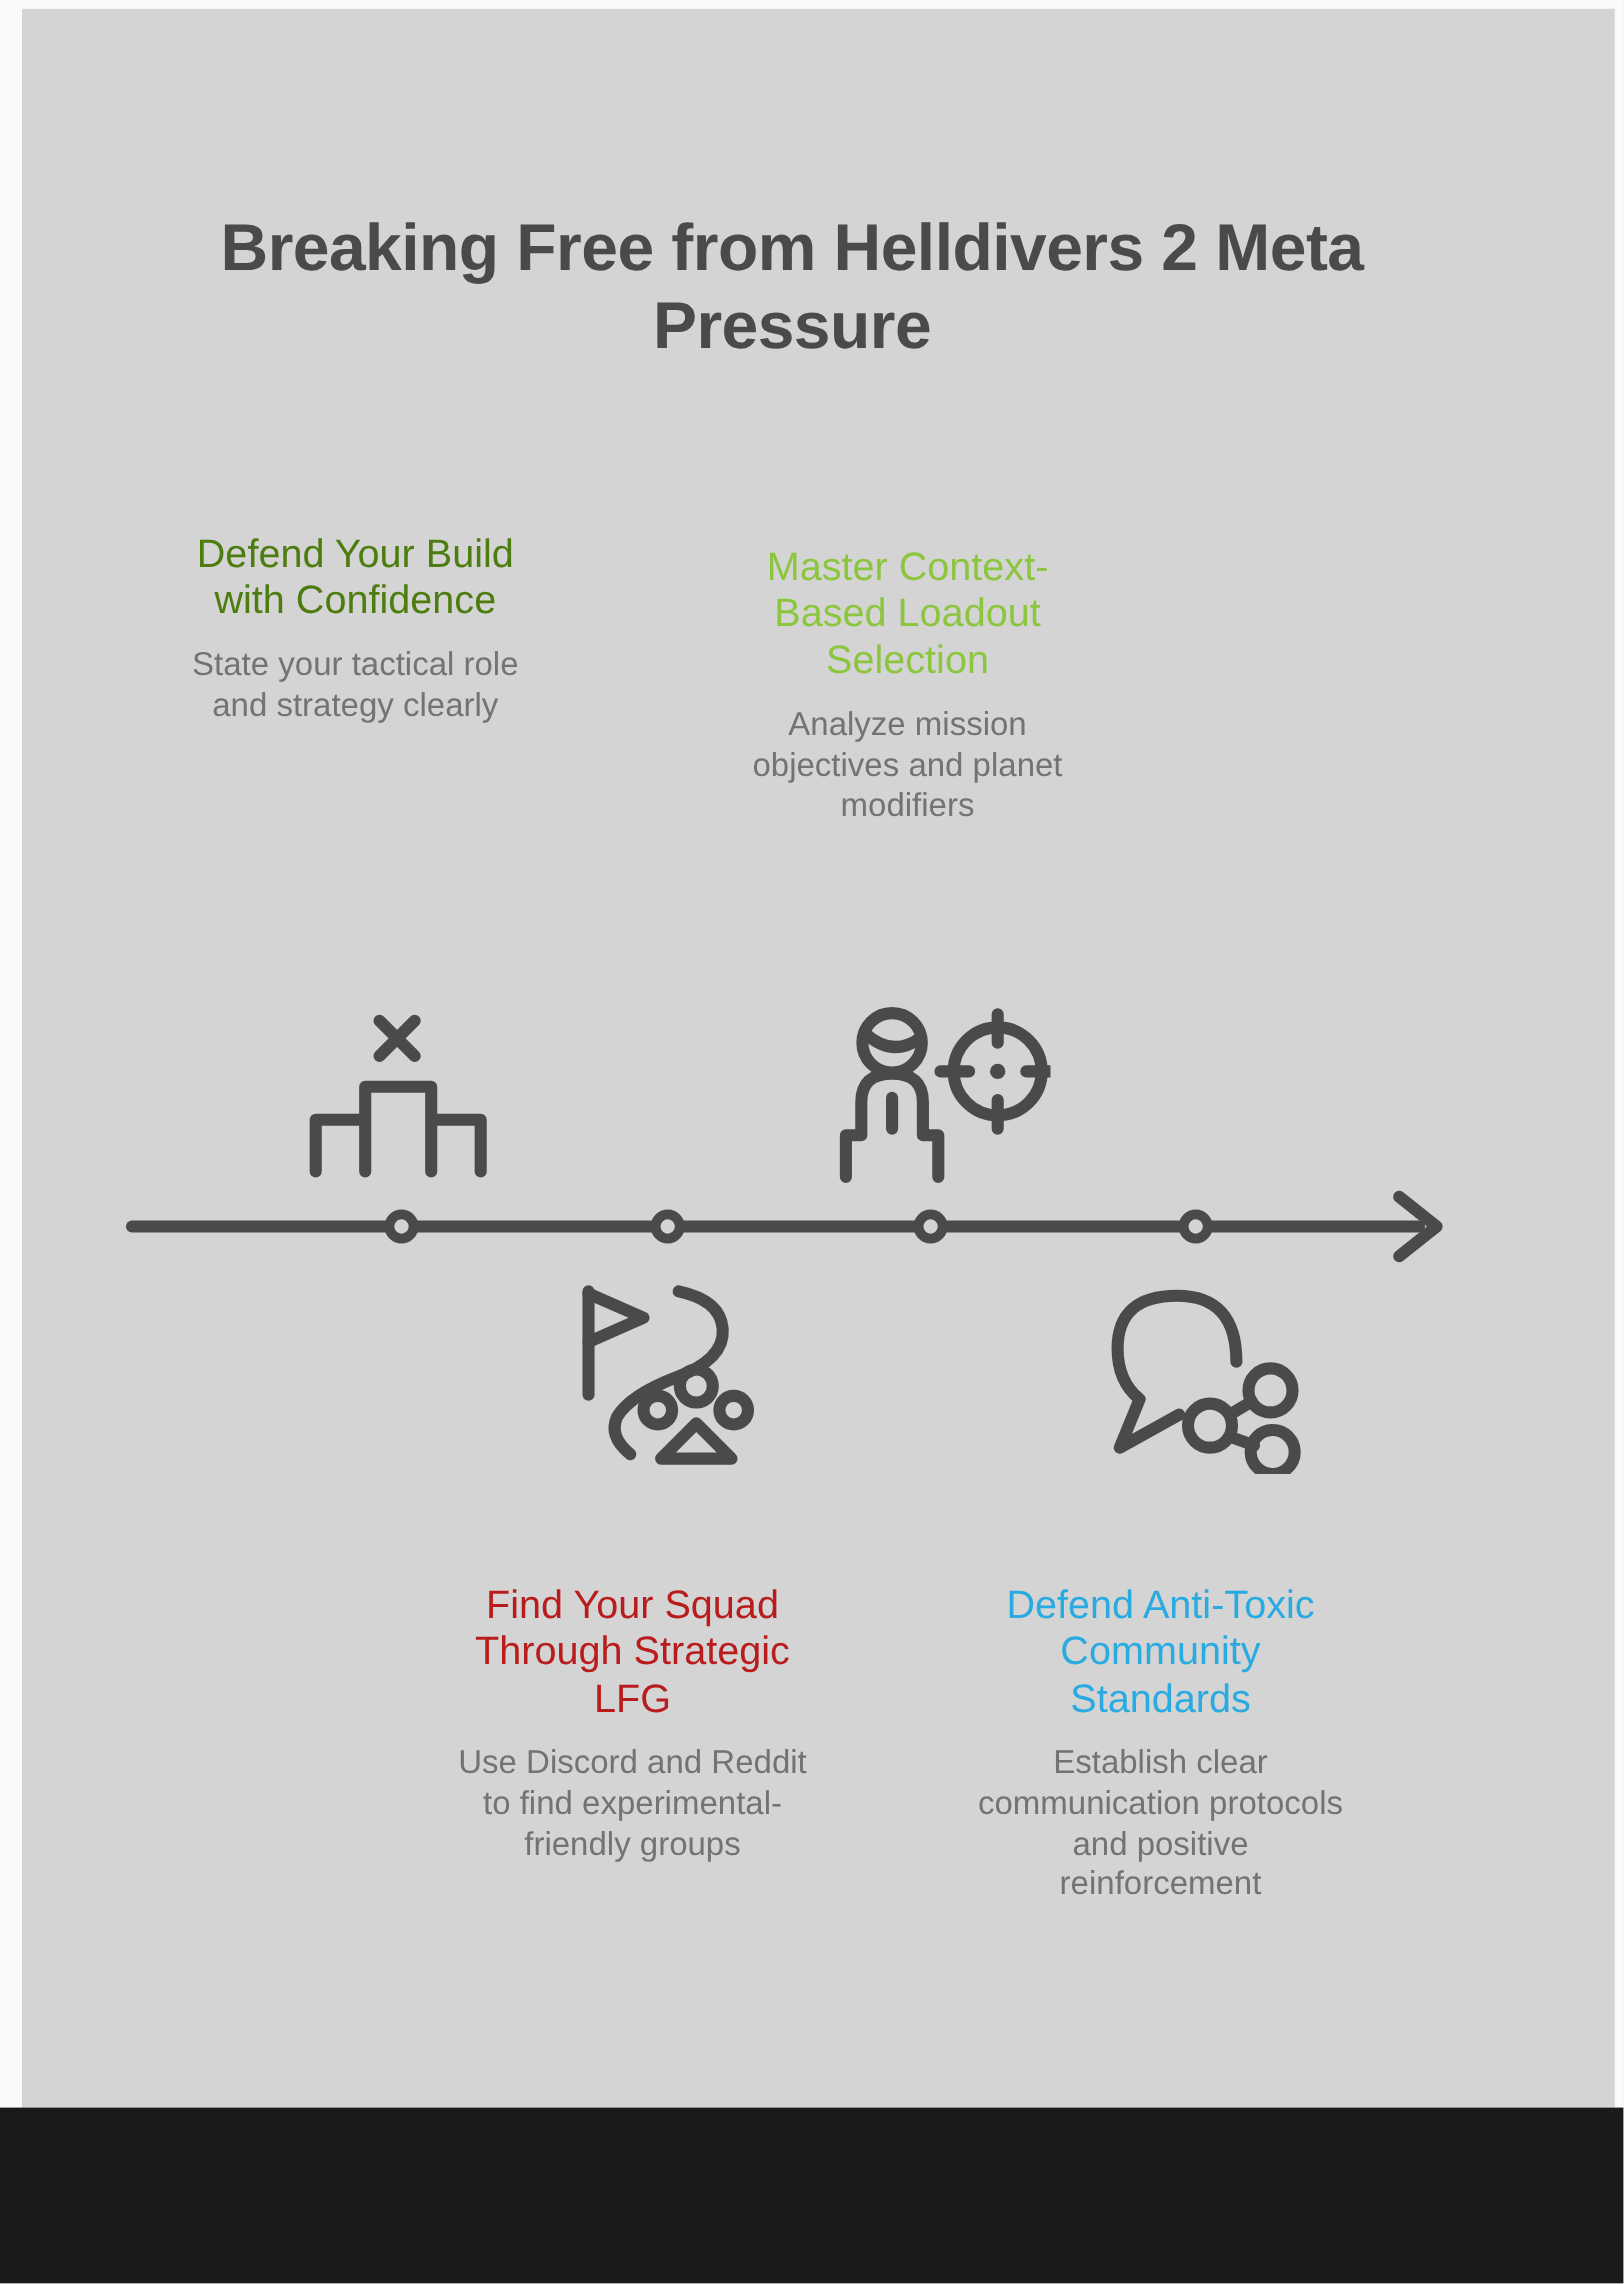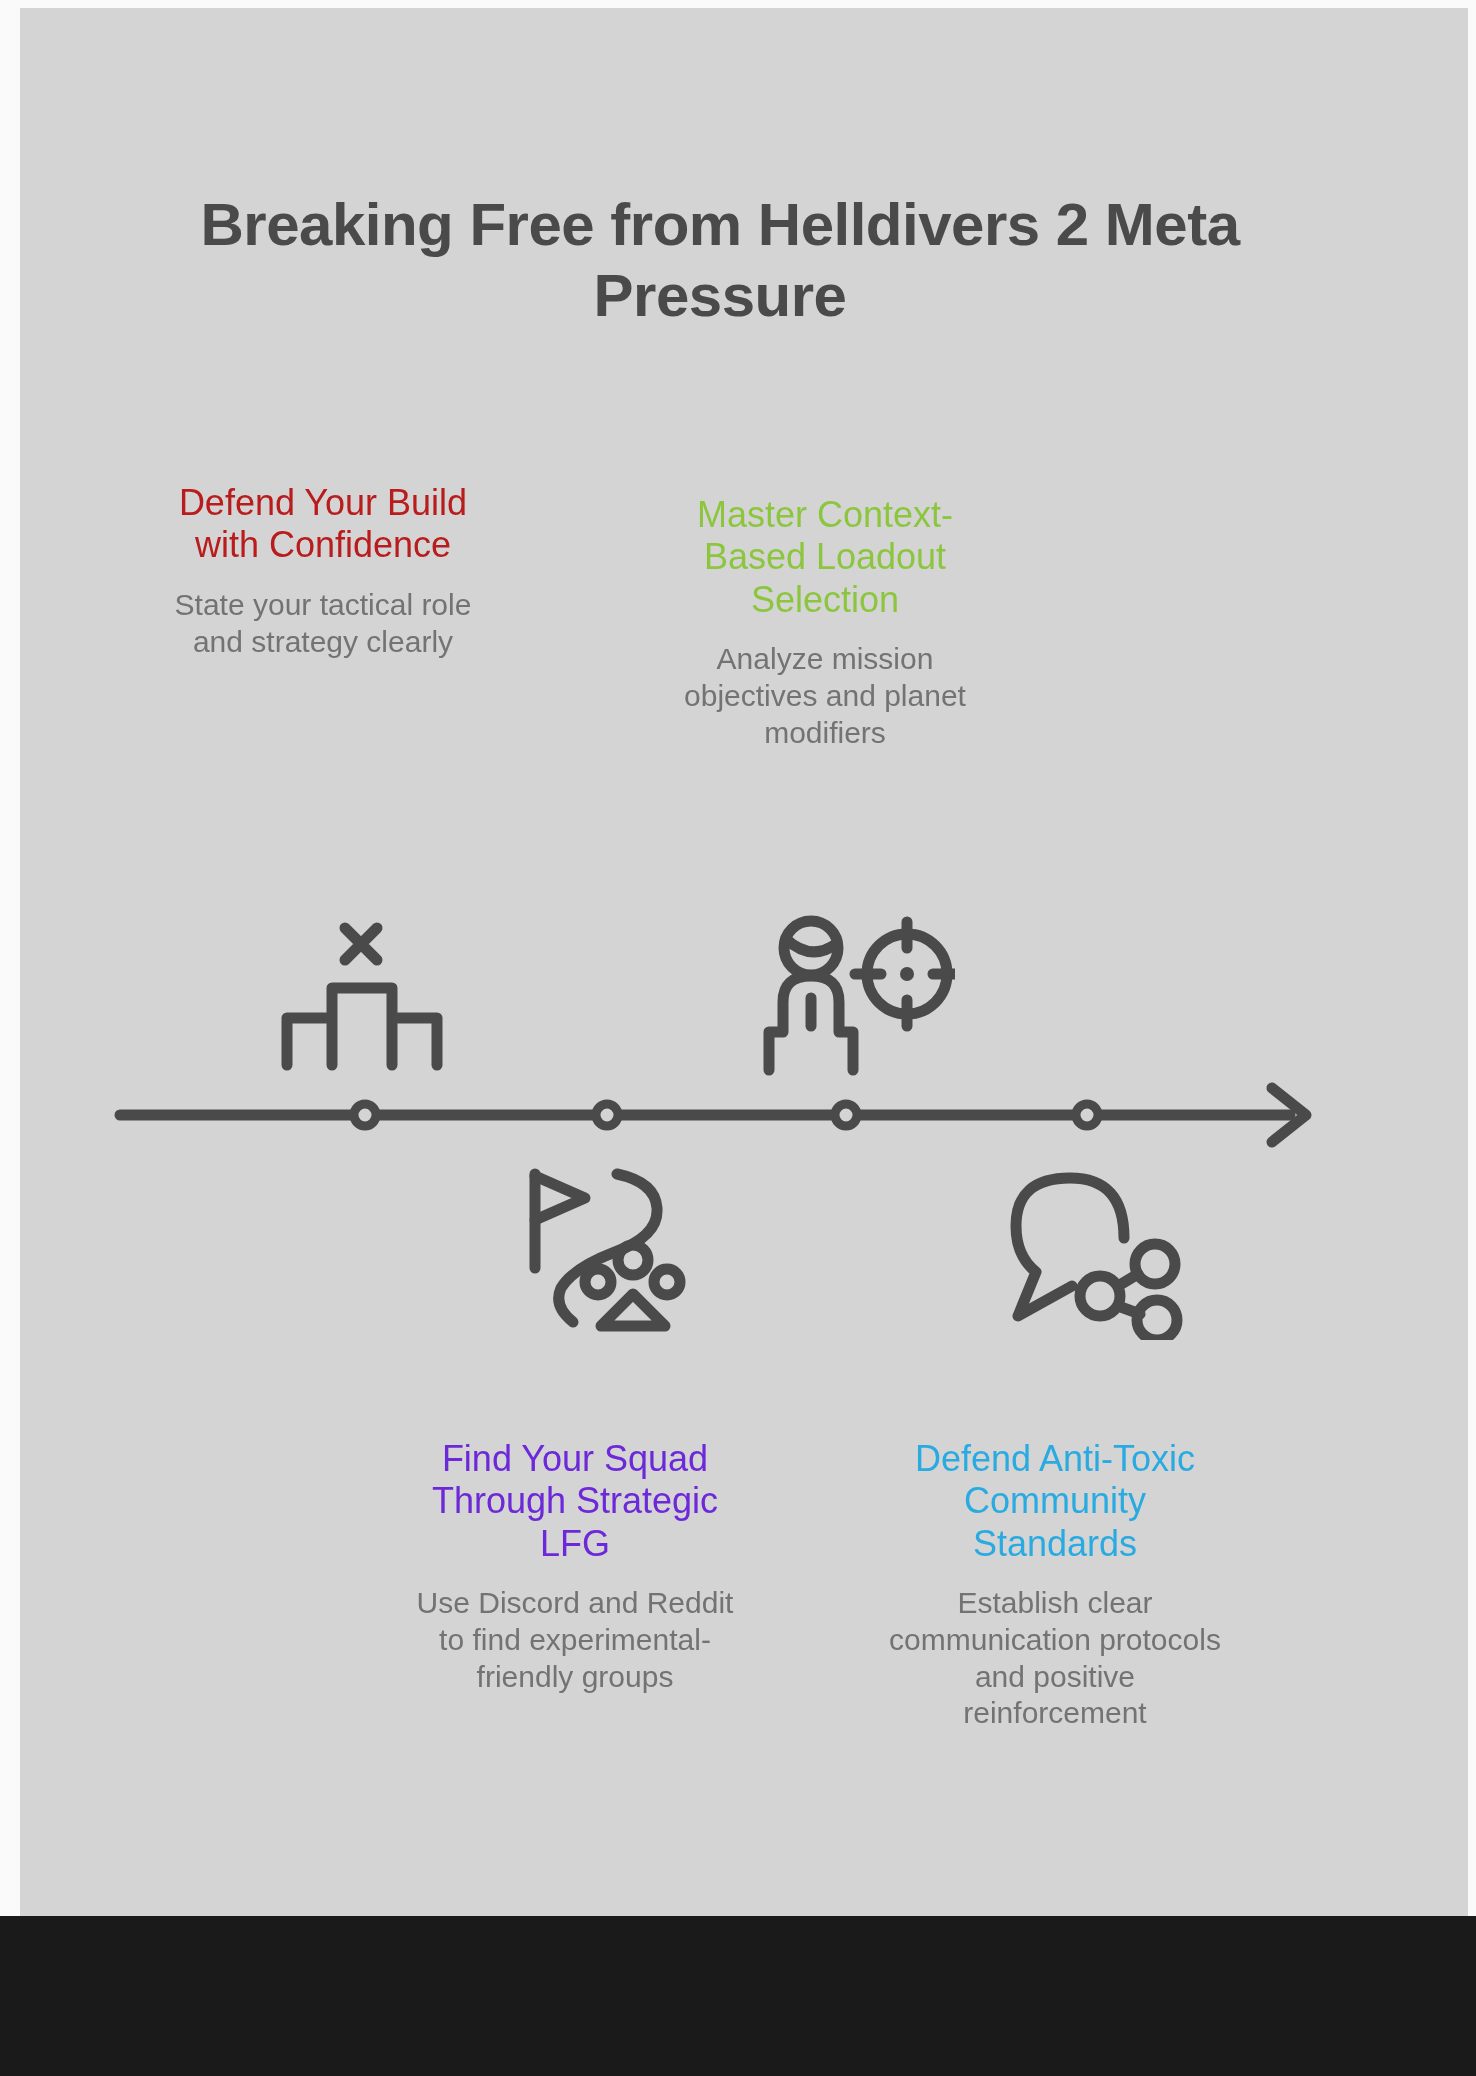--- a/index.html
+++ b/index.html
@@ -83,31 +83,31 @@
 </head>
 <body>
 
 <div id="page">
 
   <div id="canvas"></div>
 
   <div id="title">Breaking Free from Helldivers 2 Meta Pressure</div>
 
   <div class="card" id="card-1">
-    <div class="hd" style="color:#b91c1c">Defend Your Build with Confidence</div>
+    <div class="hd" style="color:#4d7c0f">Defend Your Build with Confidence</div>
     <div class="bd">State your tactical role and strategy clearly</div>
   </div>
 
   <div class="card" id="card-2">
     <div class="hd" style="color:#8cc63e">Master Context-Based Loadout Selection</div>
     <div class="bd">Analyze mission objectives and planet modifiers</div>
   </div>
 
   <div class="card" id="card-3">
-    <div class="hd" style="color:#6d28d9">Find Your Squad Through Strategic LFG</div>
+    <div class="hd" style="color:#b91c1c">Find Your Squad Through Strategic LFG</div>
     <div class="bd">Use Discord and Reddit to find experimental-friendly groups</div>
   </div>
 
   <div class="card" id="card-4">
     <div class="hd" style="color:#29abe2">Defend Anti-Toxic Community Standards</div>
     <div class="bd">Establish clear communication protocols and positive reinforcement</div>
   </div>
 
   <div class="icon-wrap" id="icon-1">
     <svg width="190" height="170" viewBox="0 0 190 170" fill="none" stroke="#4a4a4a" stroke-width="11" stroke-linecap="round" stroke-linejoin="round">

